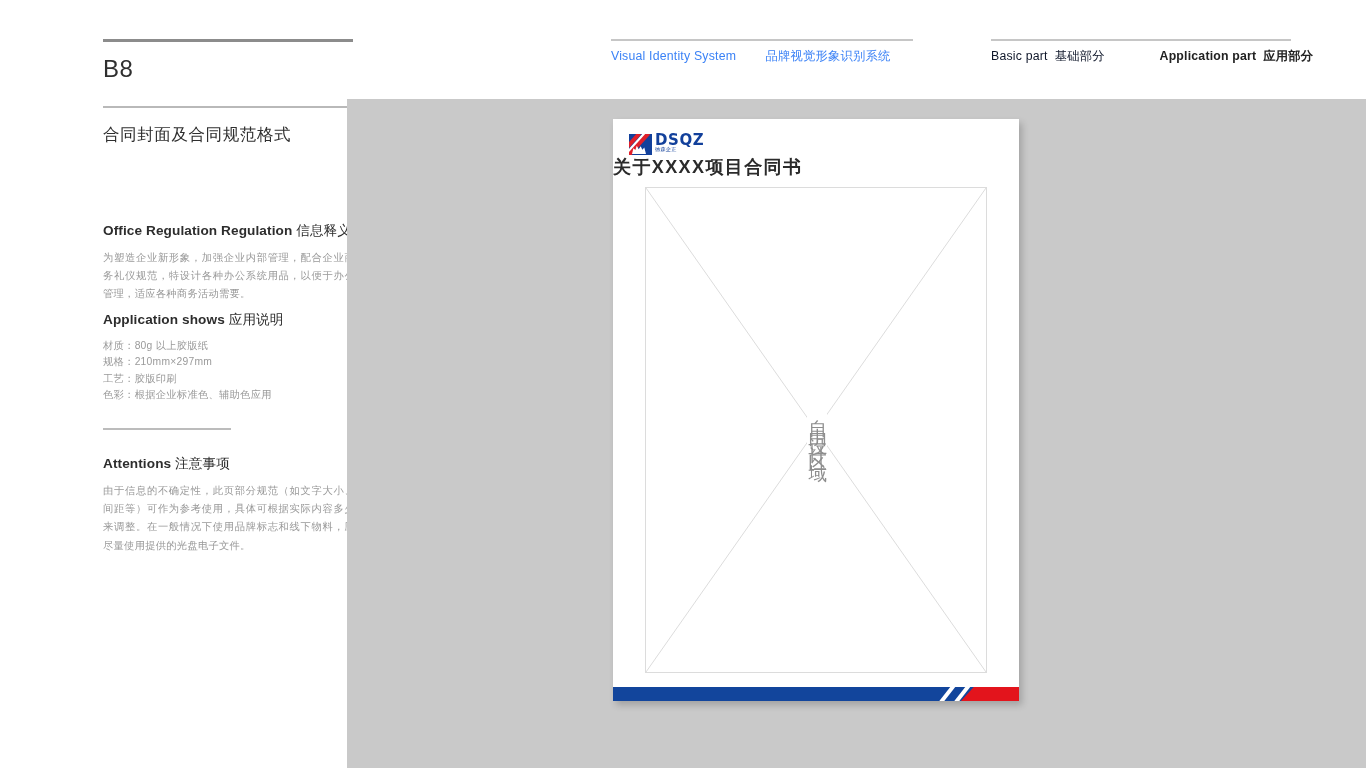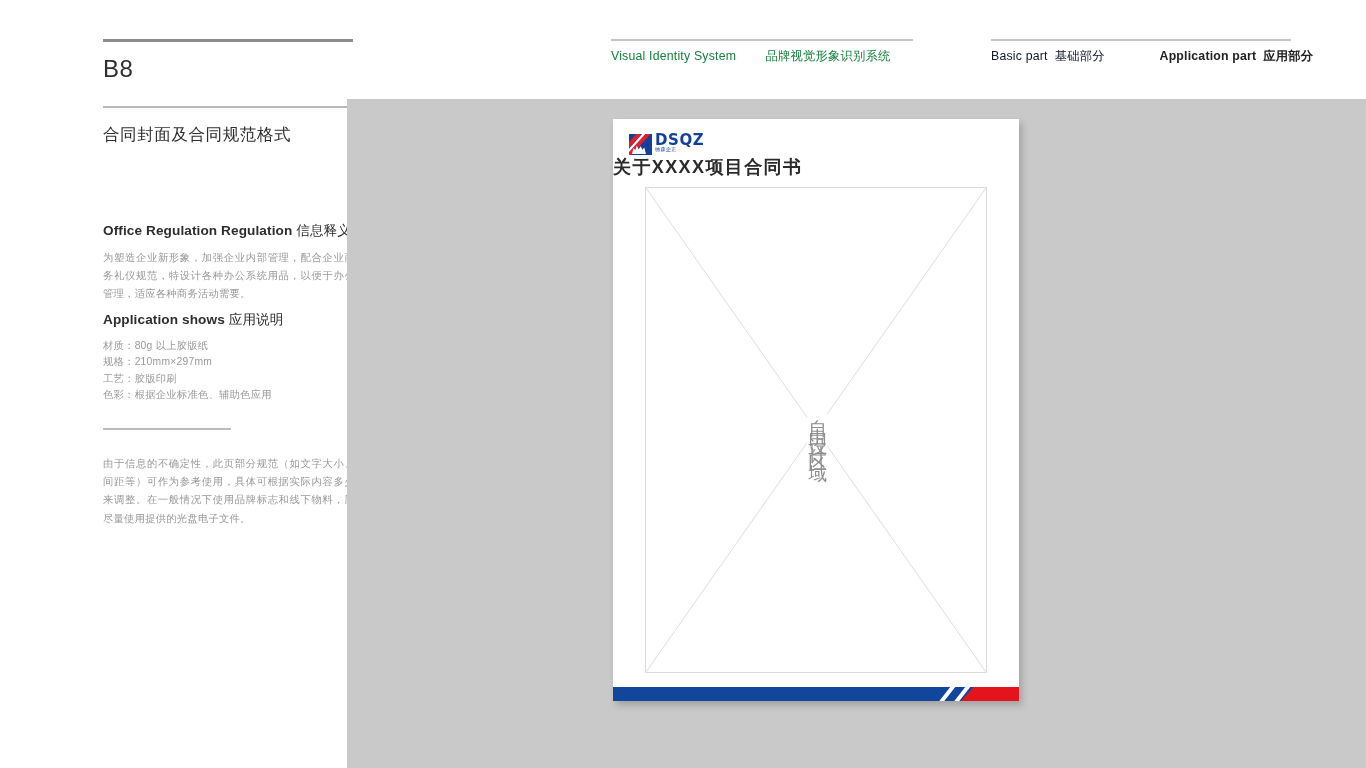--- a/index.html
+++ b/index.html
@@ -103,21 +103,21 @@
     white-space: nowrap;
     font-size: 12.3px;
     letter-spacing: 0.2px;
   }
   .navitems .en { font-weight: 400; }
   .navitems .cn { font-weight: 400; }
   .navitems .gap { display: inline-block; width: 22px; }
   .navitems .gap-sm { display: inline-block; width: 7px; }
   #nav-vis { left: 611px; }
   #nav-vis .navrule { width: 302px; }
-  #nav-vis .navitems { color: #15803d; }
+  #nav-vis .navitems { color: #3b82f6; }
   #nav-part { left: 991px; }
   #nav-part .navrule { width: 300px; }
   .nav-basic { color: #0f172a; }
   .nav-active { color: #222222; font-weight: 600; }
 
   
   #stage {
     position: absolute;
     left: 347px; top: 99px;
     width: 1019px; height: 669px;
@@ -267,20 +267,24 @@
       <div>材质：80g 以上胶版纸</div>
       <div>规格：210mm×297mm</div>
       <div>工艺：胶版印刷</div>
       <div>色彩：根据企业标准色、辅助色应用</div>
     </div>
   </div>
 
   <div class="short-rule"></div>
 
   <div class="blk" id="blk-attn">
+    <h3>
+      <span>Attentions</span>
+      <span class="cn">注意事项</span>
+    </h3>
     <p>由于信息的不确定性，此页部分规范（如文字大小、间距等）可作为参考使用，具体可根据实际内容多少来调整。在一般情况下使用品牌标志和线下物料，应尽量使用提供的光盘电子文件。</p>
   </div>
 
 </div>
 
 <div class="navgroup" id="nav-vis">
   <div class="navrule"></div>
   <div class="navitems">
     <span class="en">Visual Identity System</span>
     <span class="gap"></span>

